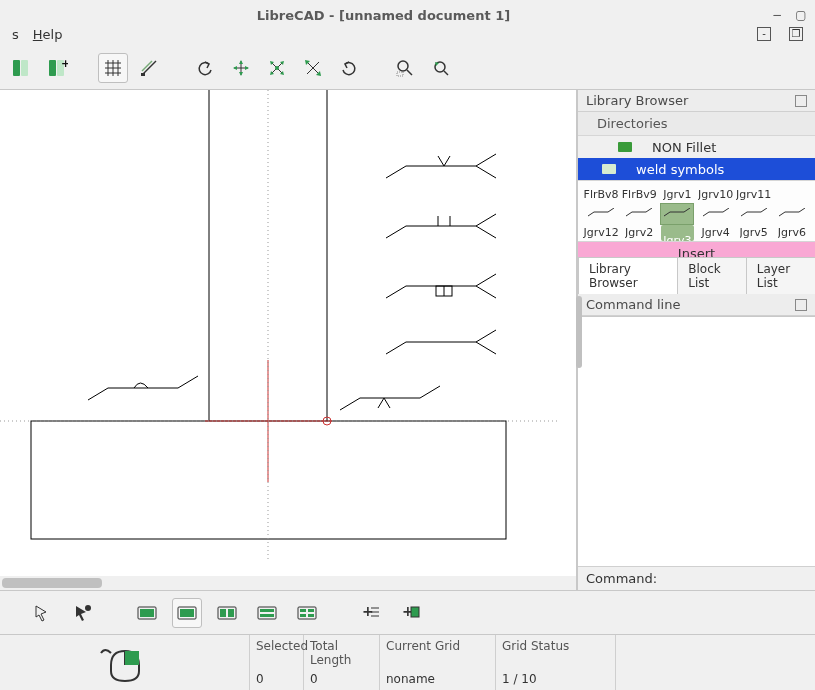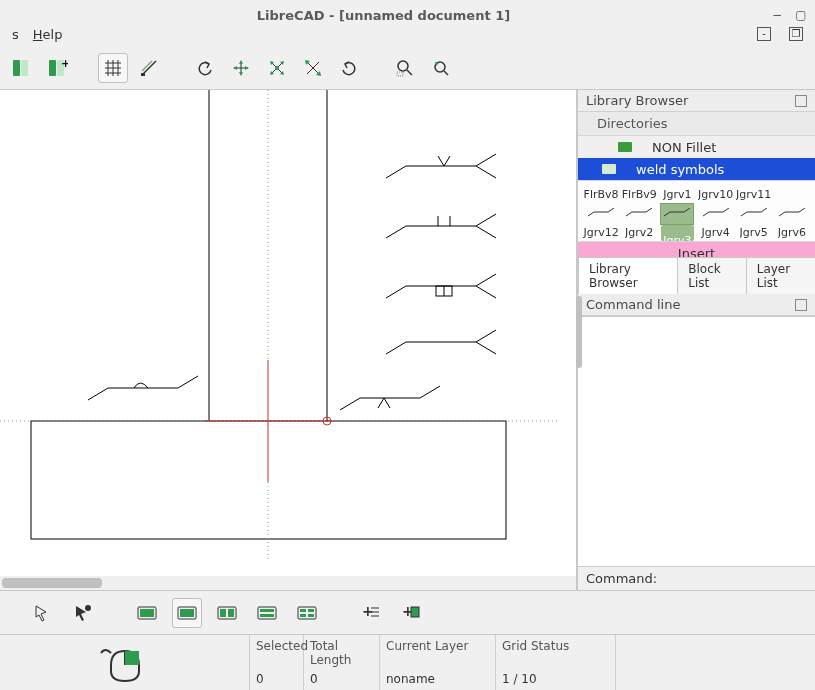--- a/index.html
+++ b/index.html
@@ -462,20 +462,20 @@
   </div>
   <div class="status-cell" style="width:54px;">
     <span class="hdr">Selected</span>
     <span class="val">0</span>
   </div>
   <div class="status-cell" style="width:76px;">
     <span class="hdr">Total Length</span>
     <span class="val">0</span>
   </div>
   <div class="status-cell" style="width:116px;">
-    <span class="hdr">Current Layer</span>
+    <span class="hdr">Current Grid</span>
     <span class="val">noname</span>
   </div>
   <div class="status-cell" style="width:120px;">
     <span class="hdr">Grid Status</span>
     <span class="val">1 / 10</span>
   </div>
 </div>
 
 </body></html>

